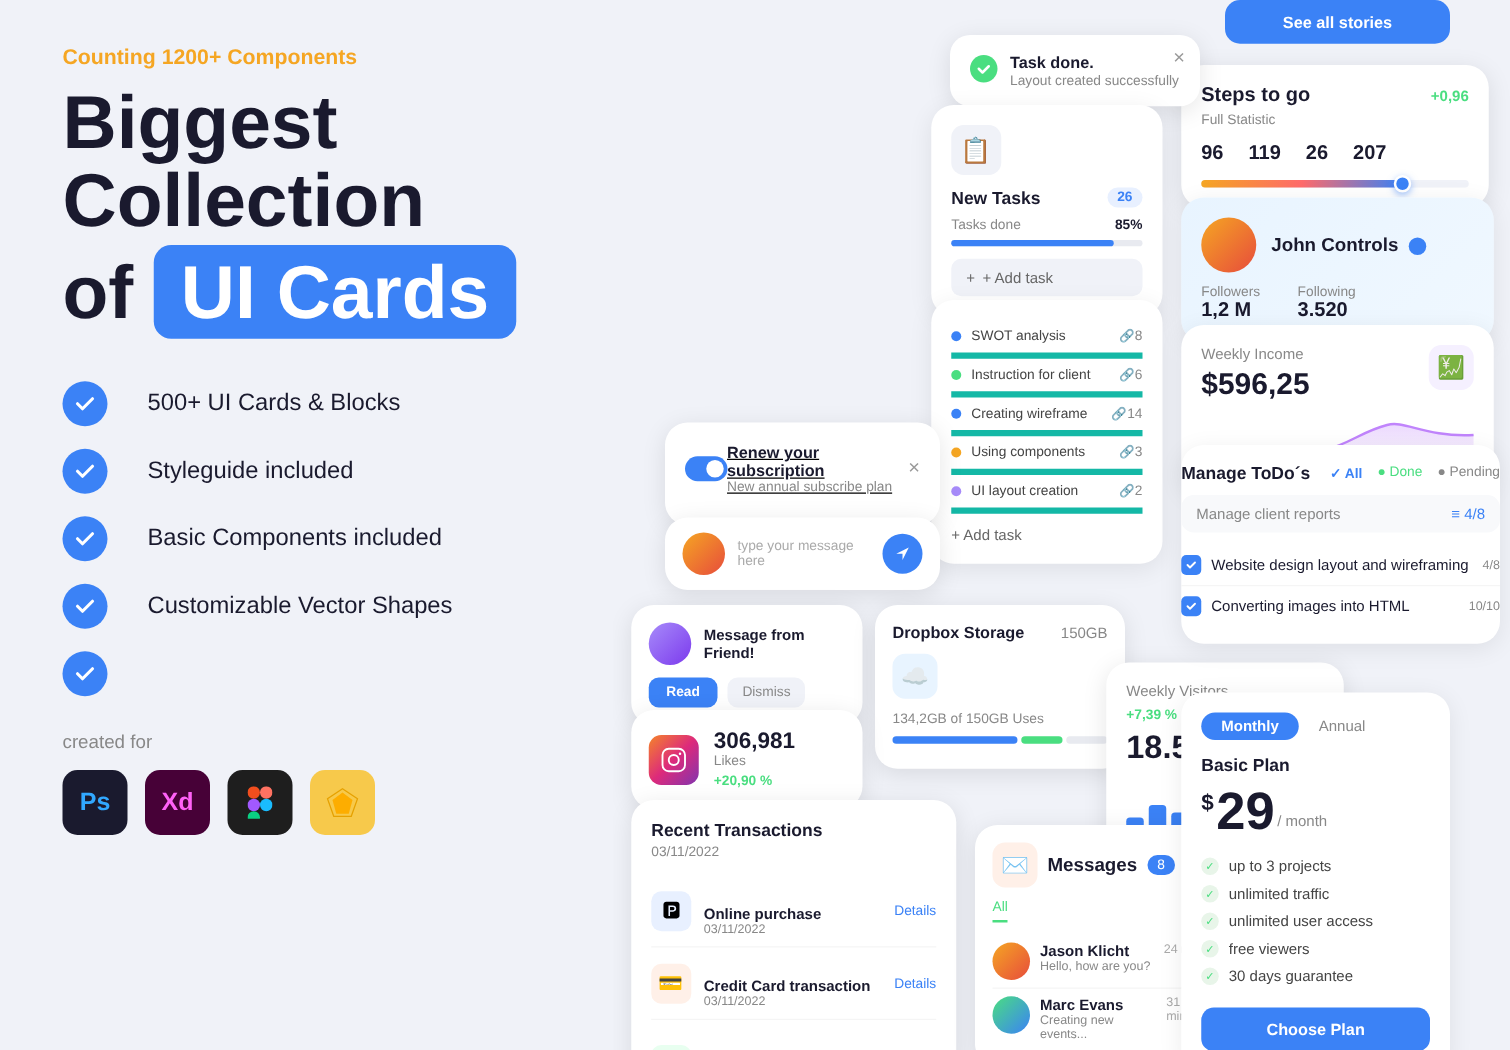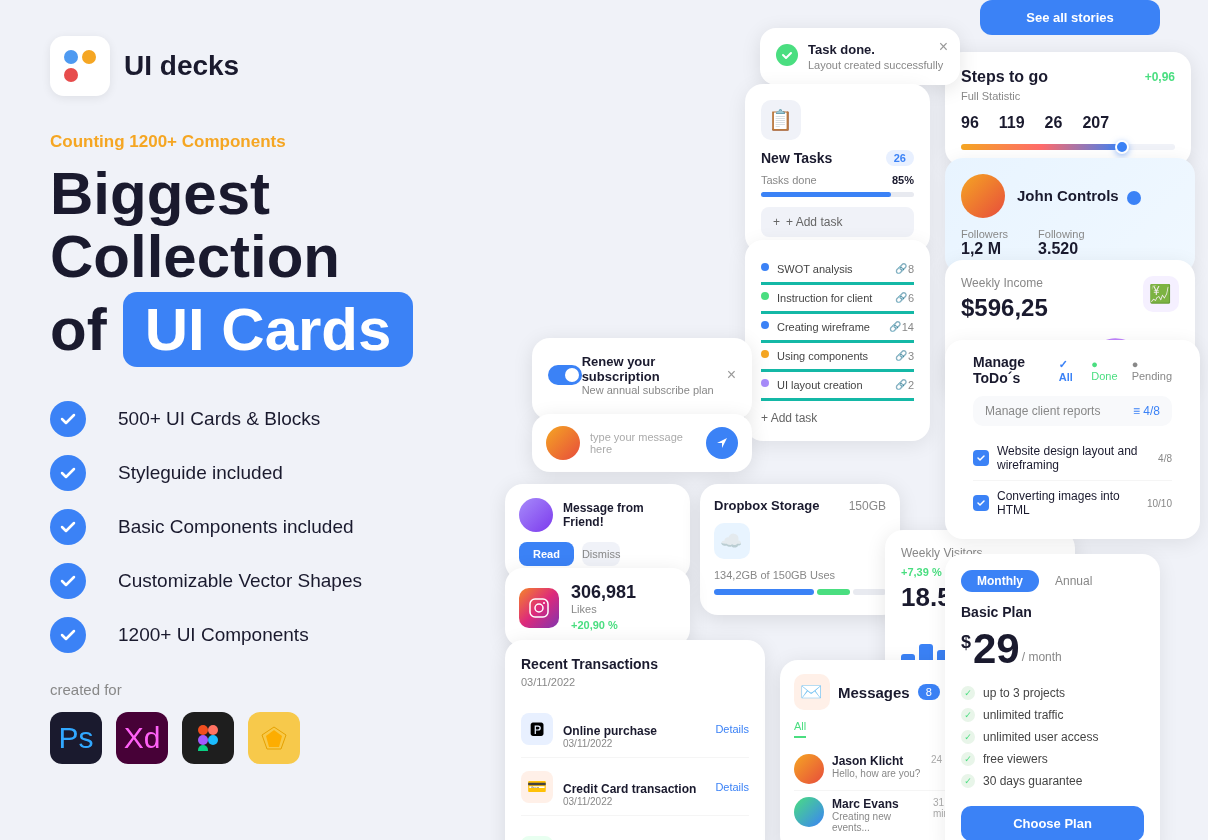--- a/index.html
+++ b/index.html
@@ -117,22 +117,22 @@
       margin-bottom: 14px;
     }
     .tool-icons {
       display: flex;
       gap: 14px;
     }
     .tool-icon {
       width: 52px; height: 52px;
       border-radius: 12px;
       display: flex; align-items: center; justify-content: center;
-      font-size: 30px;
-      font-weight: 400;
+      font-size: 20px;
+      font-weight: 700;
     }
     .tool-ps { background: #1a1a2e; color: #31a8ff; }
     .tool-xd { background: #470137; color: #ff61f6; }
     .tool-fig { background: #1e1e1e; color: white; }
     .tool-sk { background: #f7c94b; color: white; }
 
     
     .right-section {
       position: absolute;
       left: 490px; top: 0;
@@ -240,23 +240,24 @@
       position: absolute;
       top: 240px; left: 255px;
       width: 185px;
       background: white;
       border-radius: 18px;
       padding: 16px;
       box-shadow: 0 4px 20px rgba(0,0,0,0.08);
     }
     .swot-item {
       display: flex;
+      align-items: center;
       justify-content: space-between;
       padding: 7px 0;
-      border-bottom: 3px solid #14b8a6;
+      border-bottom: 5px solid #14b8a6;
     }
     .swot-item:last-of-type { border-bottom: none; }
     .swot-dot { width: 8px; height: 8px; border-radius: 50%; margin-right: 8px; flex-shrink: 0; }
     .swot-name { font-size: 11px; color: #444; flex: 1; }
     .swot-count { font-size: 11px; color: #888; }
     .swot-icon { font-size: 10px; color: #aaa; margin-left: 4px; }
     .add-task-btn2 {
       display: flex;
       align-items: center;
       gap: 6px;
@@ -278,20 +279,21 @@
     }
     .subscribe-header {
       display: flex;
       align-items: center;
       justify-content: space-between;
       margin-bottom: 8px;
     }
     .subscribe-toggle {
       display: flex;
       align-items: center;
+      text-decoration: underline;
     }
     .toggle-switch {
       width: 36px; height: 20px;
       background: #3b82f6;
       border-radius: 10px;
       position: relative;
     }
     .toggle-switch::after {
       content: '';
       position: absolute;
@@ -370,21 +372,21 @@
       border-radius: 8px;
       padding: 6px 14px;
       font-size: 11px;
       font-weight: 600;
       cursor: pointer;
     }
     .msg-dismiss {
       background: #f0f2f8;
       color: #888;
       border-radius: 8px;
-      padding: 6px 0;
+      padding: 6px 12px;
       font-size: 11px;
       cursor: pointer;
     }
 
     
     .card-instagram {
       position: absolute;
       top: 568px; left: 15px;
       width: 185px;
       background: white;
@@ -607,25 +609,25 @@
     .income-amount { font-size: 24px; font-weight: 800; color: #1a1a2e; margin-bottom: 8px; }
     .income-chart {
       height: 50px;
       position: relative;
     }
     .income-chart svg { width: 100%; height: 100%; }
 
     
     .card-todo {
       position: absolute;
-      top: 340px; left: 455px;
+      top: 356px; left: 455px;
       width: 255px;
       background: white;
       border-radius: 18px;
-      padding: 14px 28px;
+      padding: 14px 0;
       box-shadow: 0 4px 20px rgba(0,0,0,0.08);
     }
     .todo-header {
       display: flex;
       align-items: center;
       justify-content: space-between;
       margin-bottom: 10px;
     }
     .todo-title { font-size: 14px; font-weight: 700; color: #1a1a2e; }
     .todo-filters {
@@ -801,31 +803,20 @@
       font-size: 13px;
       font-weight: 600;
       text-align: center;
       cursor: pointer;
     }
   </style>
 </head>
 <body>
 
 <div class="left-section">
-  <div class="logo-area">
-    <div class="logo-hex">
-      <div class="logo-dots">
-        <div class="dot-tl"></div>
-        <div class="dot-tr"></div>
-        <div class="dot-bl"></div>
-        <div class="dot-br"></div>
-      </div>
-    </div>
-    <span class="logo-name">UI decks</span>
-  </div>
 
   <div class="counting-label">Counting 1200+ Components</div>
   <div class="headline">Biggest Collection</div>
   <div class="headline headline-row2">
     <span>of</span>
     <div class="ui-cards-badge">
       <span>UI Cards</span>
     </div>
   </div>
 
@@ -861,21 +852,20 @@
           </svg>
       </div>
       <span class="feature-text">Customizable Vector Shapes</span>
     </div>
     <div class="feature-item">
       <div class="check-circle">
         <svg viewBox="0 0 18 18" fill="none">
             <path d="M3 9l4 4 8-8" stroke="white" stroke-width="2.5" stroke-linecap="round" stroke-linejoin="round"></path>
           </svg>
       </div>
-      <span class="feature-text">1200+ UI Components</span>
     </div>
   </div>
 
   <div class="created-for">
     <div class="created-for-label">created for</div>
     <div class="tool-icons">
       <div class="tool-icon tool-ps">Ps</div>
       <div class="tool-icon tool-xd">Xd</div>
       <div class="tool-icon tool-fig">
         <svg width="20" height="26" viewBox="0 0 20 26" fill="none">

